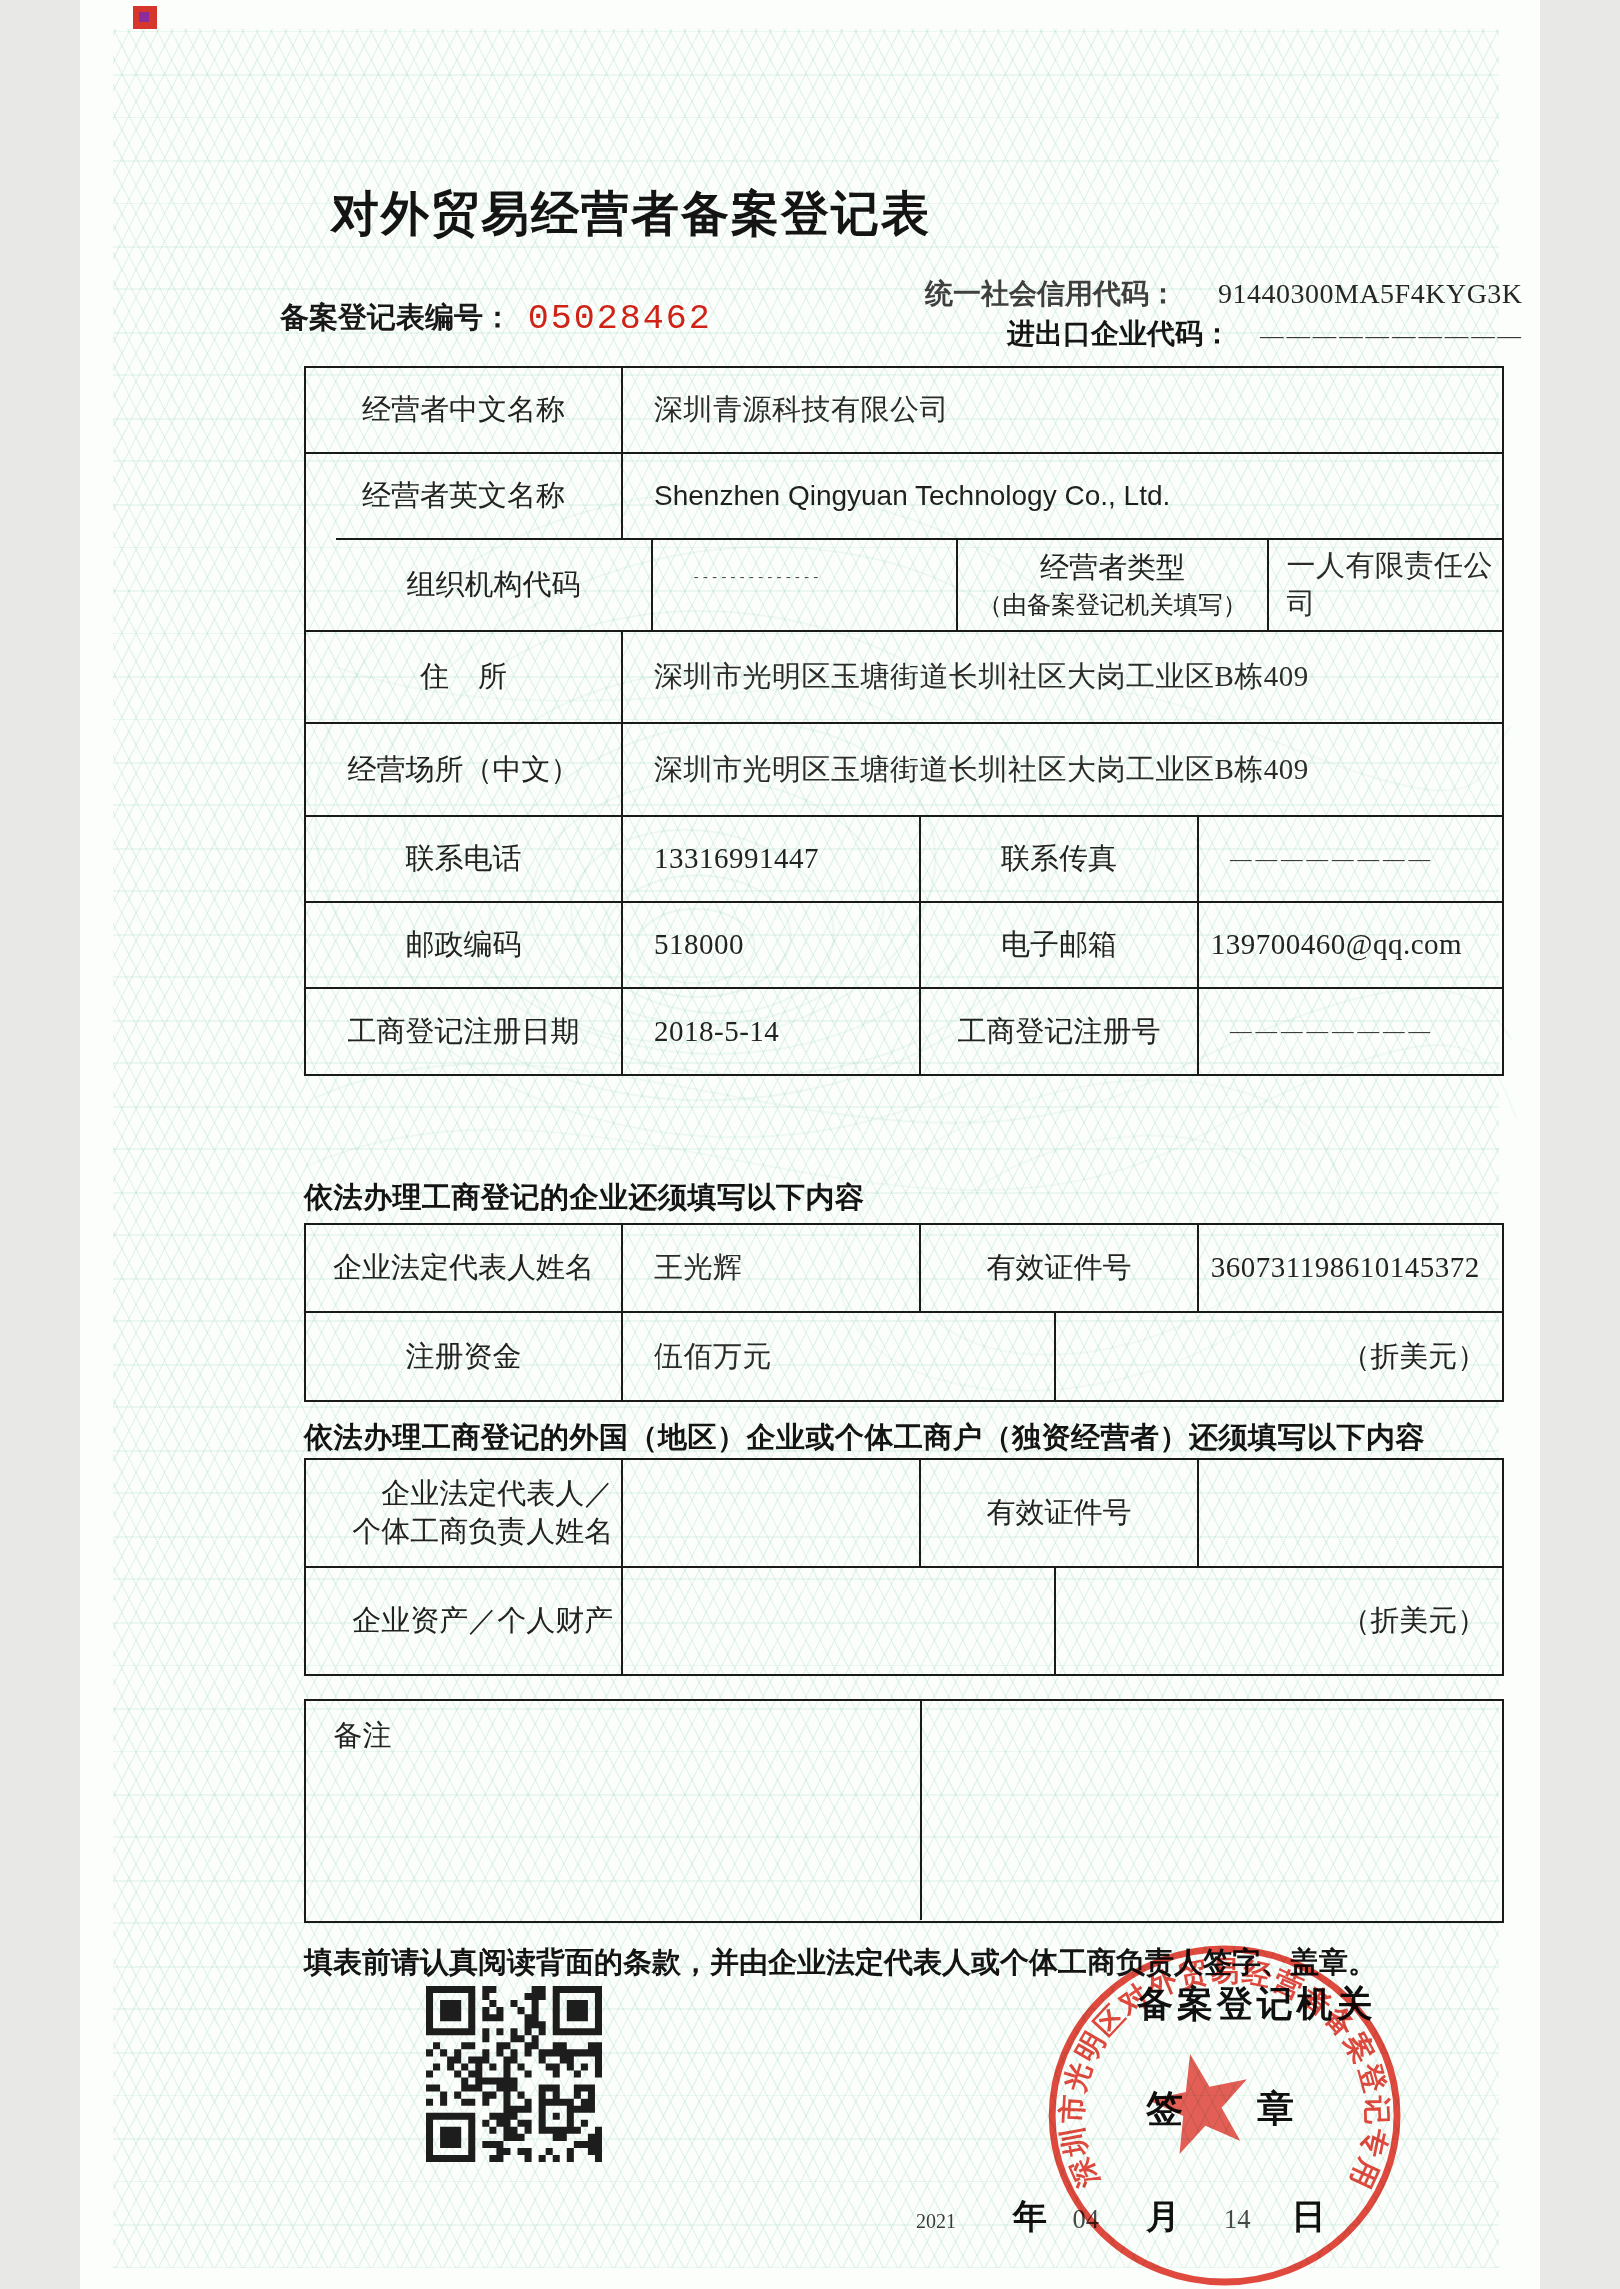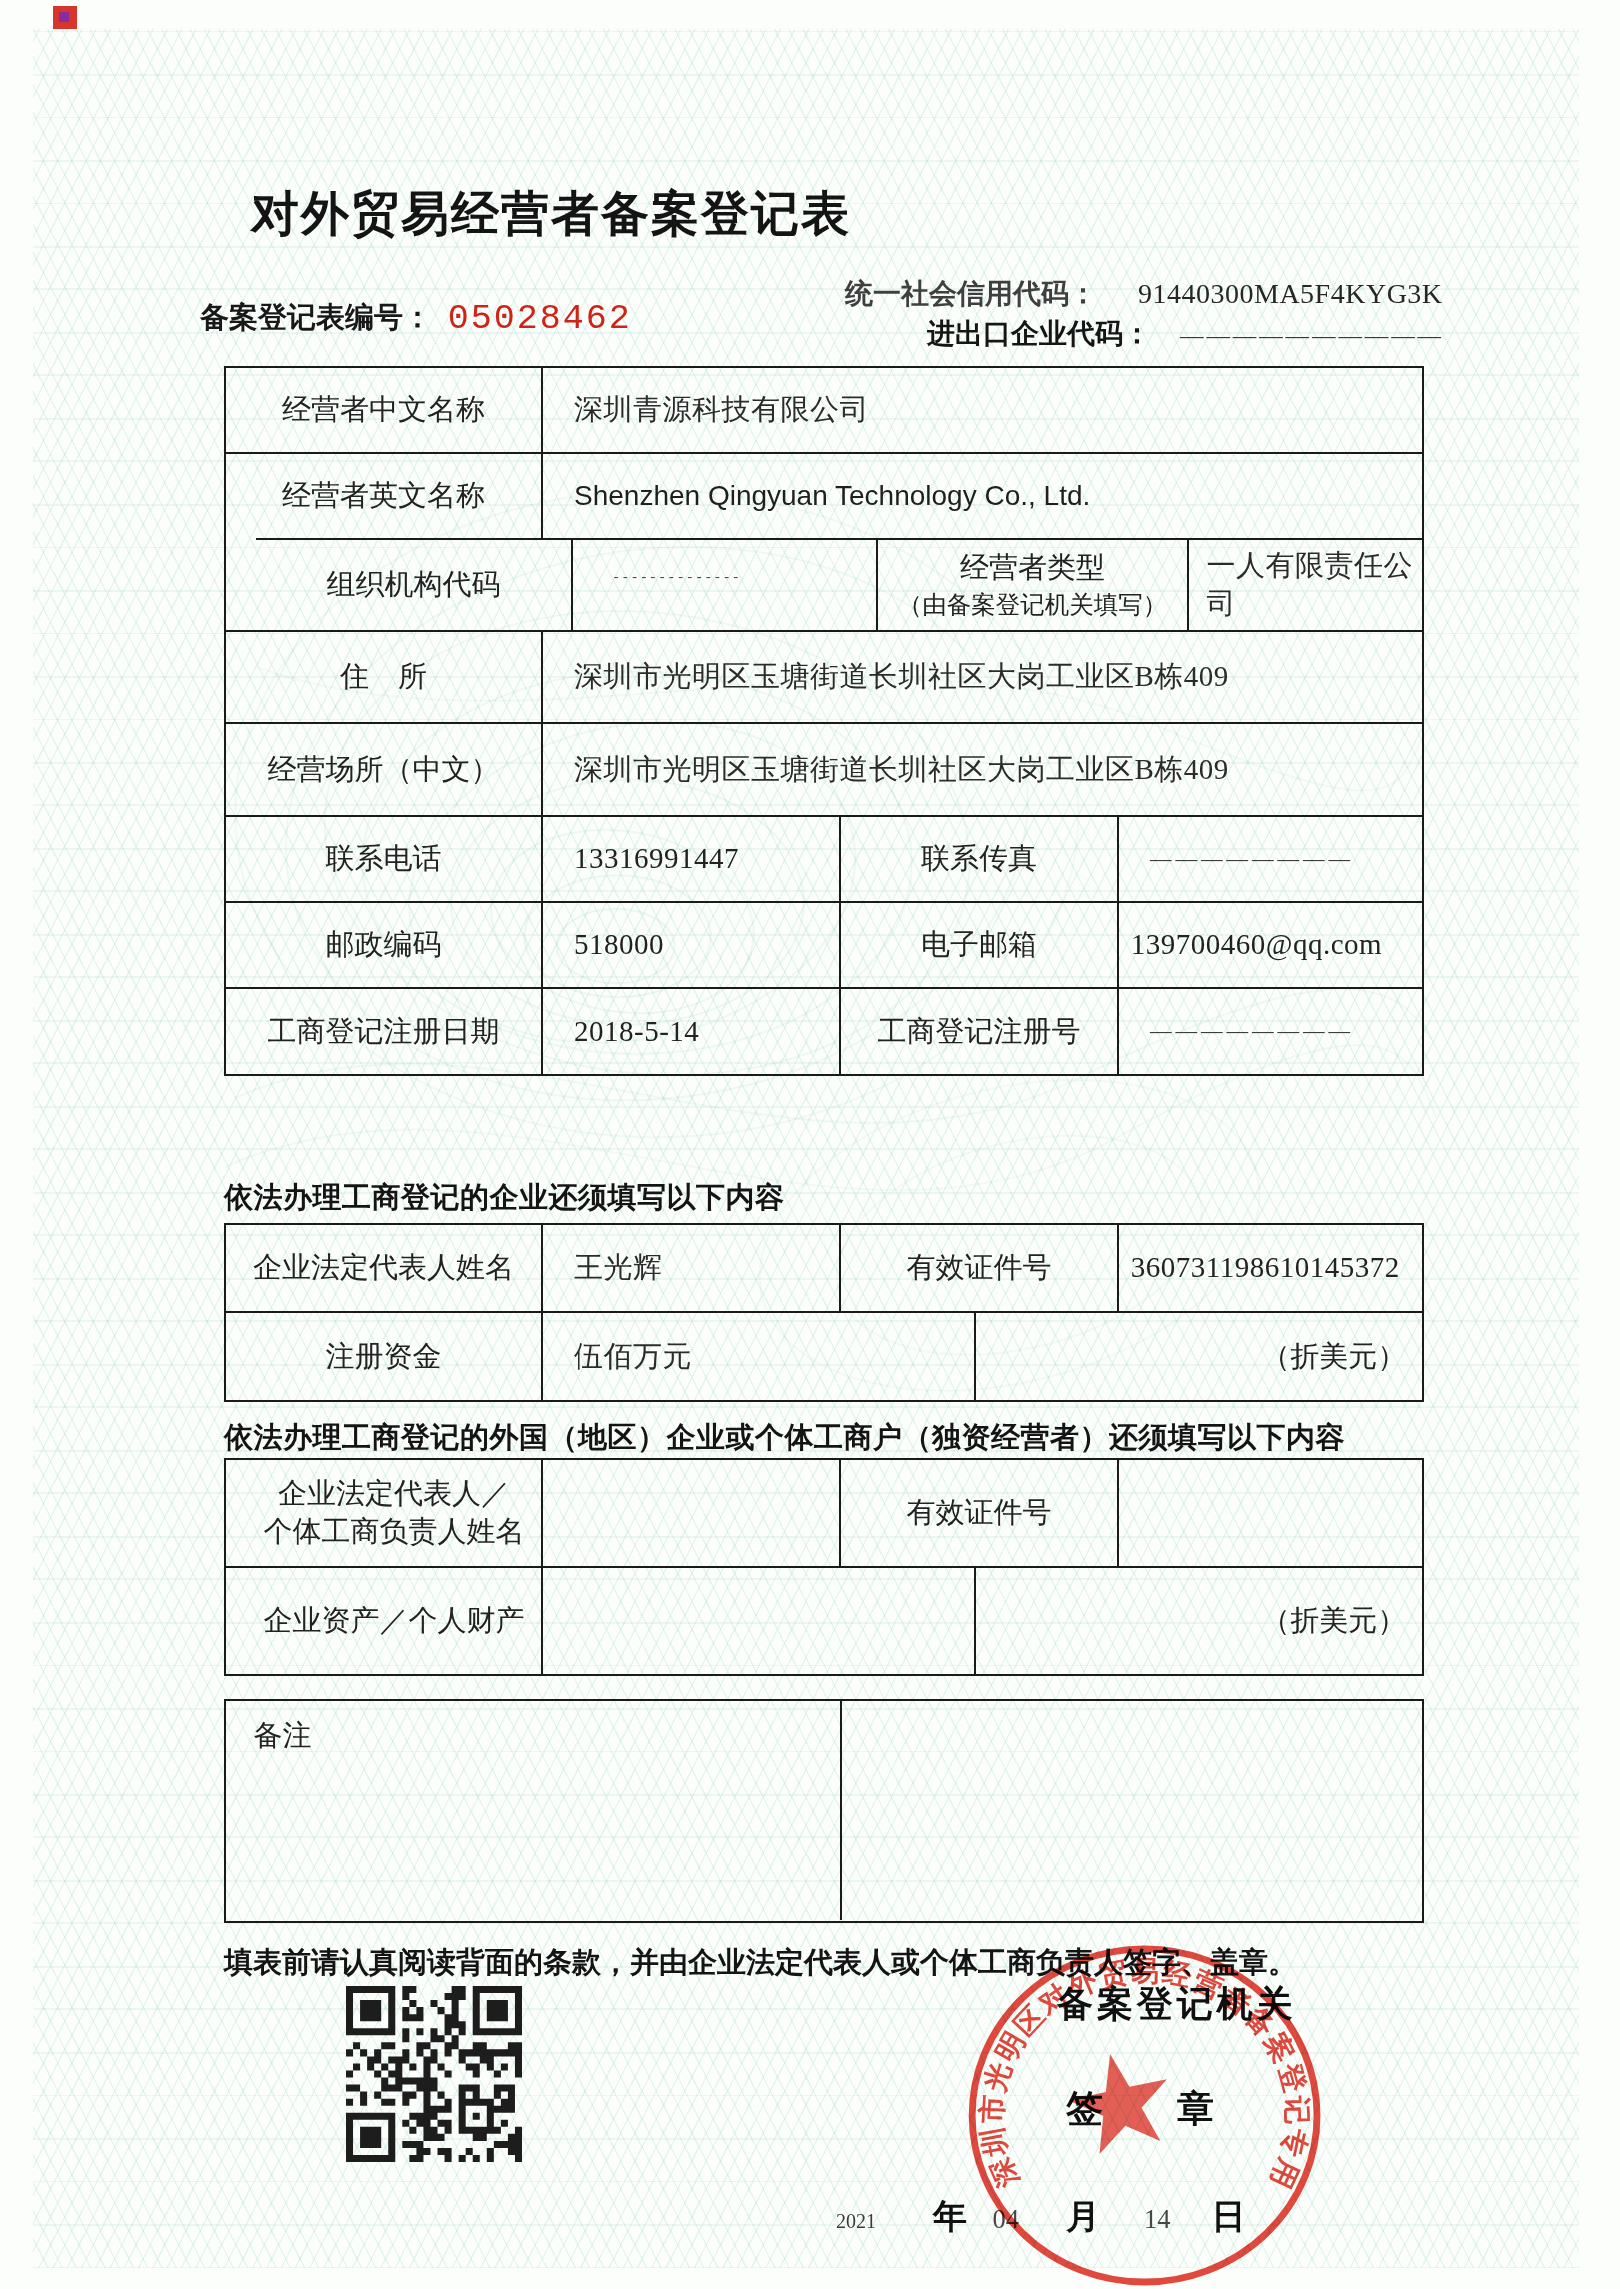--- a/index.html
+++ b/index.html
@@ -1,16 +1,16 @@
 <!DOCTYPE html>
 <html><head>
 <meta charset="utf-8">
 <style>
   html,body{margin:0;padding:0;background:#e8e8e6;}
-  .page{position:relative;width:1620px;height:2290px;margin:0 auto;background:#fcfefc;overflow:hidden;
+  .page{position:relative;width:1460px;height:2290px;margin:0 auto;background:#fcfefc;overflow:hidden;
         font-family:"Liberation Serif",serif;color:#1c1c1c;}
   
   .pattern{position:absolute;left:33px;top:29px;right:41px;bottom:21.6px;pointer-events:none;
     background-image:
       repeating-linear-gradient(63deg, rgba(122,198,166,0.16) 0 1.5px, transparent 1.5px 12.7px),
       repeating-linear-gradient(-63deg, rgba(122,198,166,0.16) 0 1.5px, transparent 1.5px 12.7px),
       repeating-linear-gradient(0deg, rgba(122,198,166,0.13) 0 1.5px, transparent 1.5px 42px, rgba(122,198,166,0.13) 42px 44px, transparent 44px 86px);
   }
   .artifact{position:absolute;left:53px;top:5.9px;width:23.5px;height:23.5px;background:#d6362b;}
   .artifact::after{content:"";position:absolute;left:5.9px;top:5.9px;width:9.8px;height:9.8px;background:#8c2b9b;}
@@ -52,21 +52,21 @@
   .en-addr{font-size:26.5px;line-height:1.35;padding-right:13.7px;color:#1f1f1f;}
   .digits{letter-spacing:0.5px;}
   .label2 .sub{font-size:24.5px;margin-top:2px;}
   .orgdash{align-items:flex-start;justify-content:flex-start;text-align:left;padding:29px 0 0 39px;
            font-size:13.7px;letter-spacing:1px;color:#3d3d3d;font-family:"Liberation Mono",monospace;}
   .dashval{font-size:21.6px !important;letter-spacing:3.9px;color:#303030;}
   .wrap-narrow{max-width:214px;padding-right:0;}
   .tight{padding-left:11.8px !important;}
   .usd{align-items:flex-end;justify-content:center;text-align:right;padding-right:15.7px;}
   .toplabel{align-items:flex-start;justify-content:flex-start;text-align:left;padding:15.7px 0 0 27.4px;}
-  .leftlabel{align-items:center;text-align:left;padding-left:29px;}
+  .leftlabel{align-items:flex-end;text-align:left;padding-left:29px;}
 
   .sec-heading{position:absolute;left:224px;z-index:2;font-family:"Liberation Sans",sans-serif;
                font-weight:bold;font-size:29px;color:#141414;letter-spacing:0.5px;}
   .h2{top:1178px;}
   .h3{top:1418px;}
   .footnote{position:absolute;left:224px;top:1943px;z-index:2;font-family:"Liberation Sans",sans-serif;
             font-weight:bold;font-size:29px;color:#141414;}
 
   .qr{position:absolute;left:346px;top:1986px;width:176px;height:176px;z-index:2;}
 

